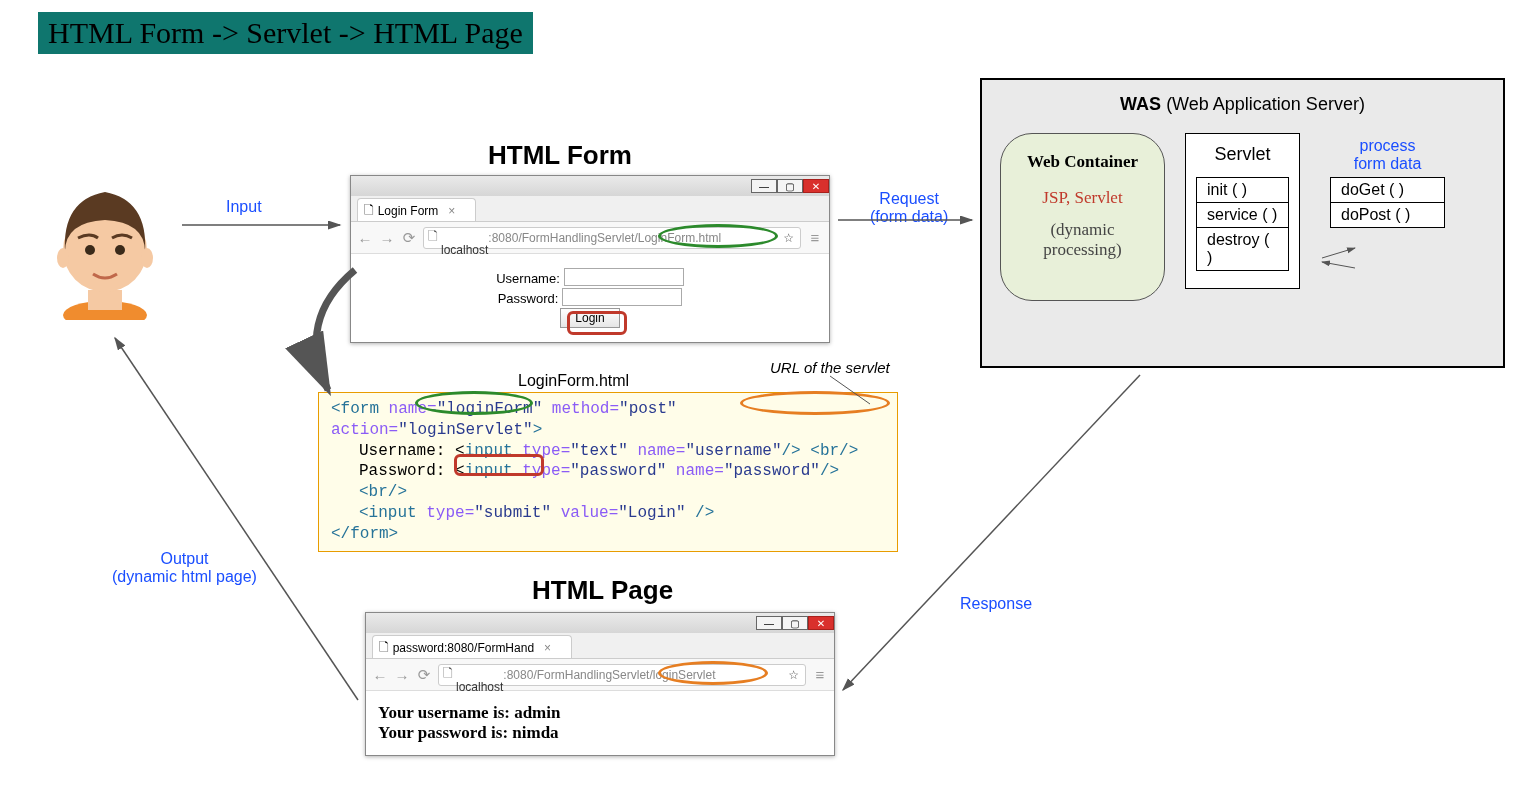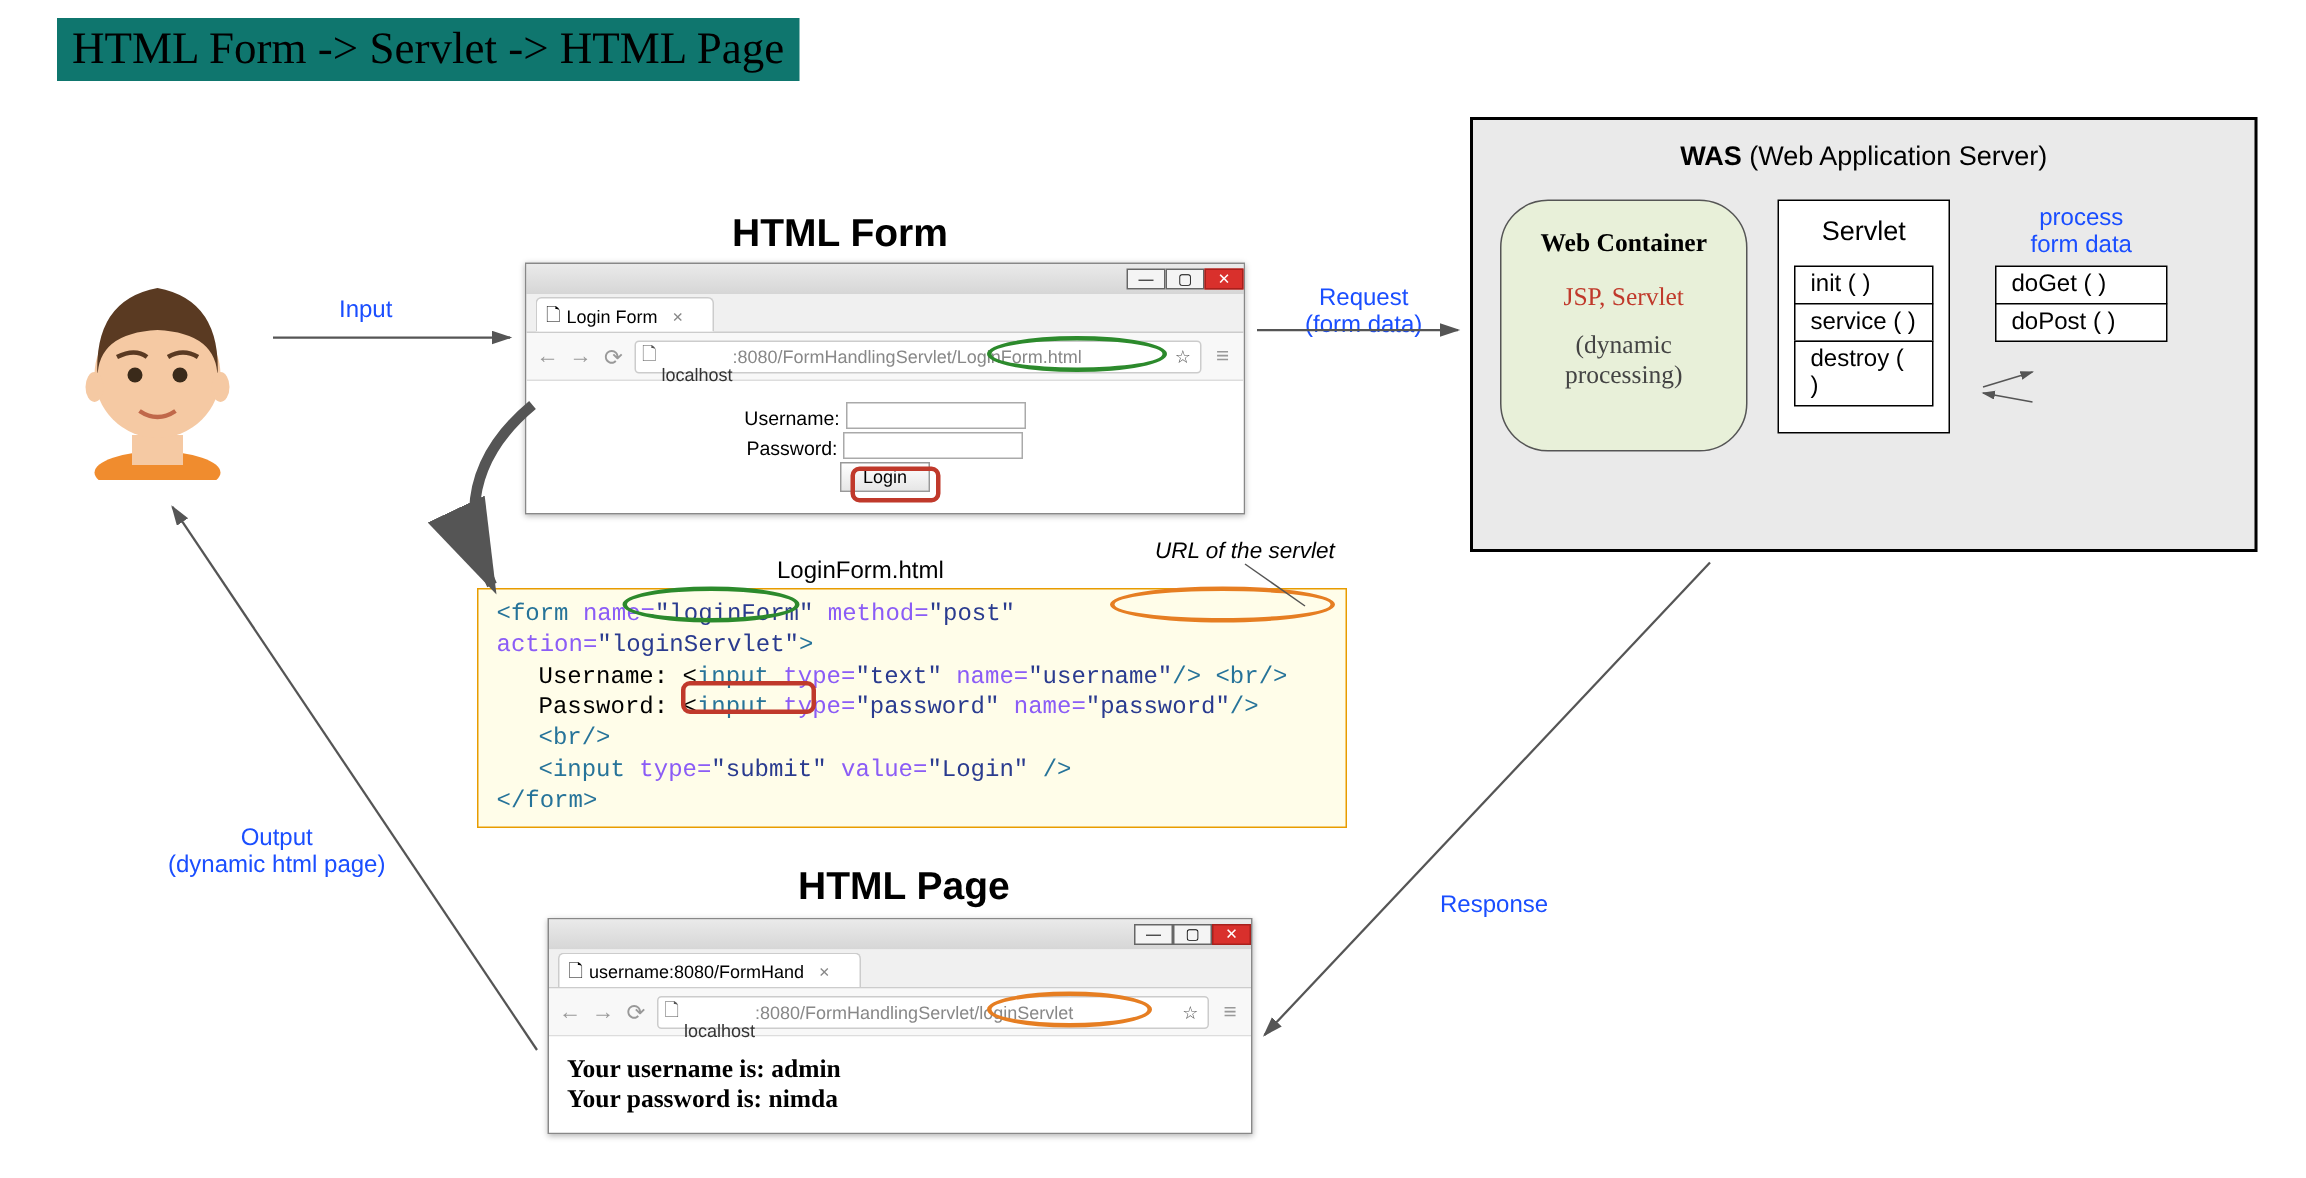--- a/index.html
+++ b/index.html
@@ -147,21 +147,21 @@
 
 <div class="browser" style="top:612px; left:365px; width:470px;">
   <div class="br-title">
     <span class="wc">—</span>
     <span class="wc">▢</span>
     <span class="wc close">✕</span>
   </div>
   <div class="br-tab">
     <div class="tab">
       <span>🗋</span>
-      <span>username:8080/FormHand</span>
+      <span>password:8080/FormHand</span>
       <span class="x">×</span>
     </div>
   </div>
   <div class="br-url">
     <span class="nav-ico">←</span>
     <span class="nav-ico">→</span>
     <span class="nav-ico">⟳</span>
     <div class="url-box">
       <span>🗋&nbsp;</span>
       <span class="url-host">localhost</span>

